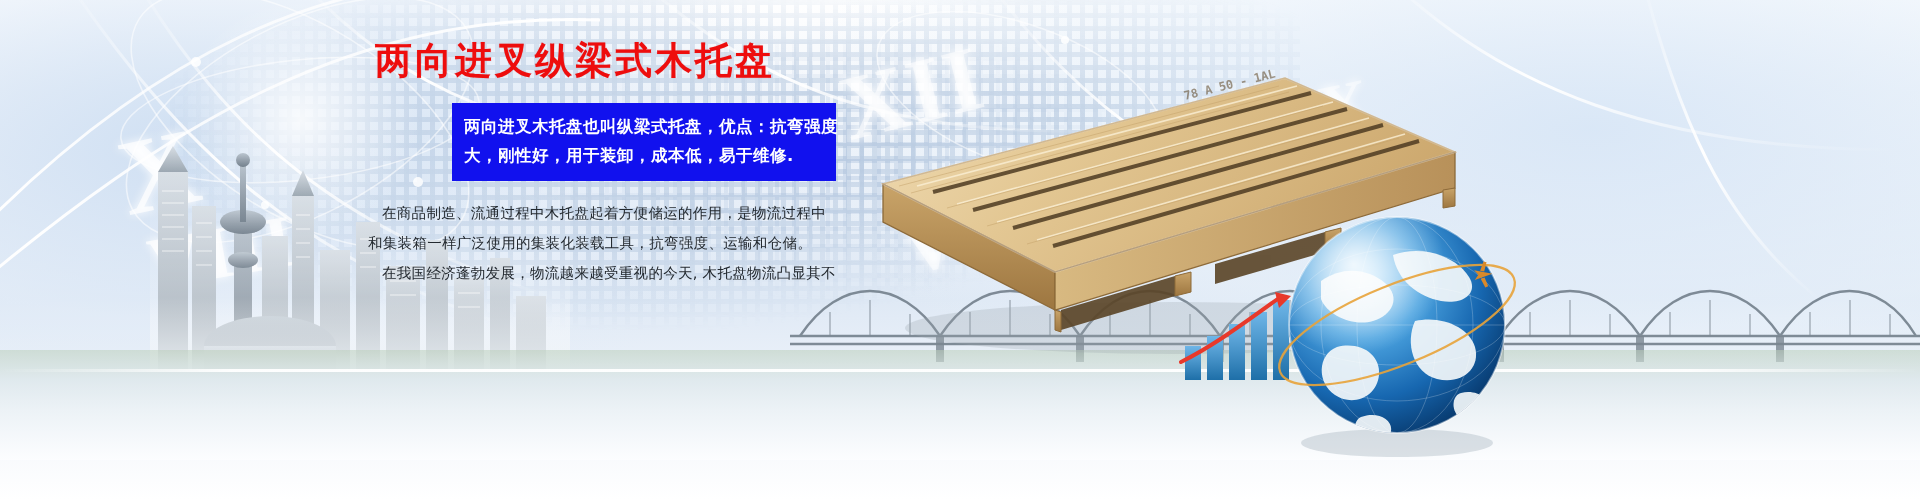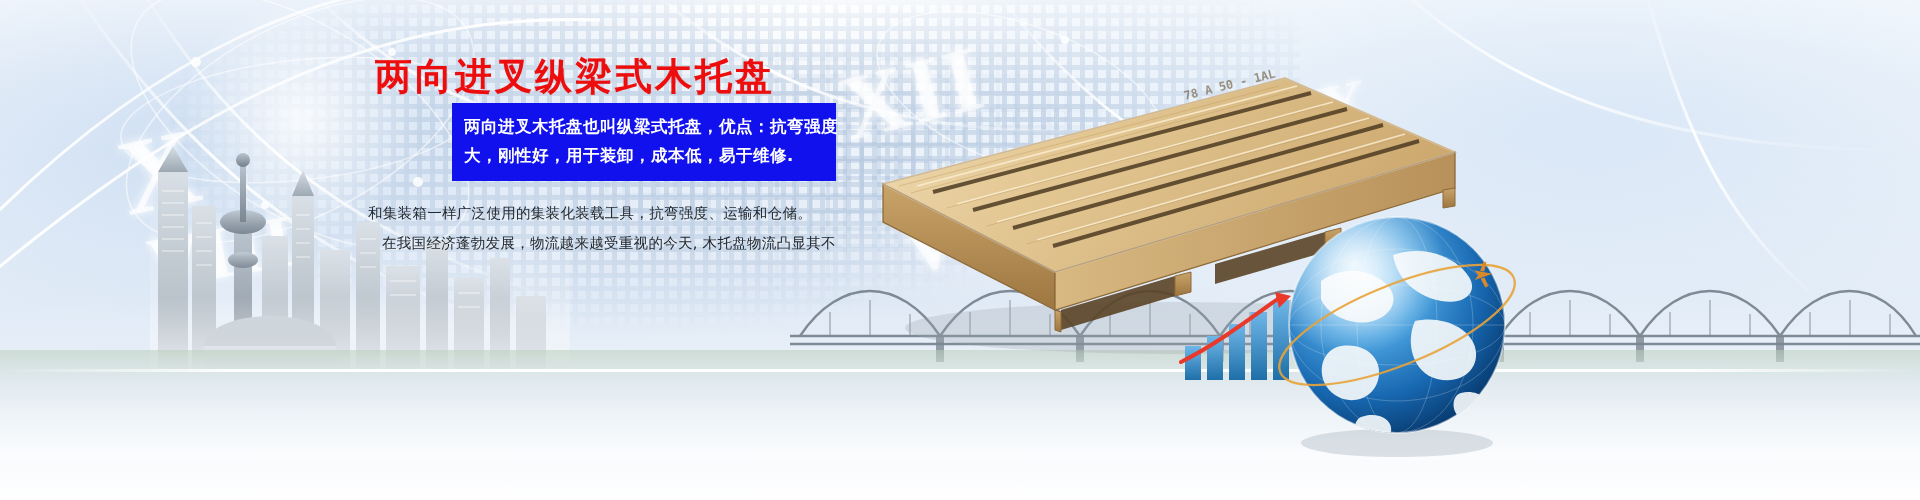--- a/index.html
+++ b/index.html
@@ -94,21 +94,21 @@
   .pallet{ left:855px; top:60px; width:620px; height:300px; }
 
   
   .globe{ left:1265px; top:195px; width:265px; height:265px; }
 
   
   .chart{ left:1175px; top:290px; width:140px; height:90px; }
 
   
   .title{
-    position:absolute; left:375px; top:52px;
+    position:absolute; left:375px; top:36px;
     font-family:"DejaVu Sans", sans-serif;
     font-size:37px; font-weight:700; color:#EE0D0D;
     letter-spacing:3px; white-space:nowrap;
     text-shadow:0 0 1px rgba(200,0,0,.35);
   }
   .bluebox{
     position:absolute; left:452px; top:103px;
     width:384px; min-height:78px;
     background:#1111EE;
     padding:9px 10px 9px 12px;
@@ -498,17 +498,18 @@
   </svg>
 
   <div class="title">两向进叉纵梁式木托盘</div>
 
   <div class="bluebox">
     <p>两向进叉木托盘也叫纵梁式托盘，优点：抗弯强度</p>
     <p>大，刚性好，用于装卸，成本低，易于维修.</p>
   </div>
 
   <div class="para">
+    <p class="indent">在商品制造、流通过程中木托盘起着方便储运的作用，是物流过程中</p>
     <p>和集装箱一样广泛使用的集装化装载工具，抗弯强度、运输和仓储。</p>
     <p class="indent">在我国经济蓬勃发展，物流越来越受重视的今天, 木托盘物流凸显其不</p>
   </div>
 
 </div>
 
 </body></html>

